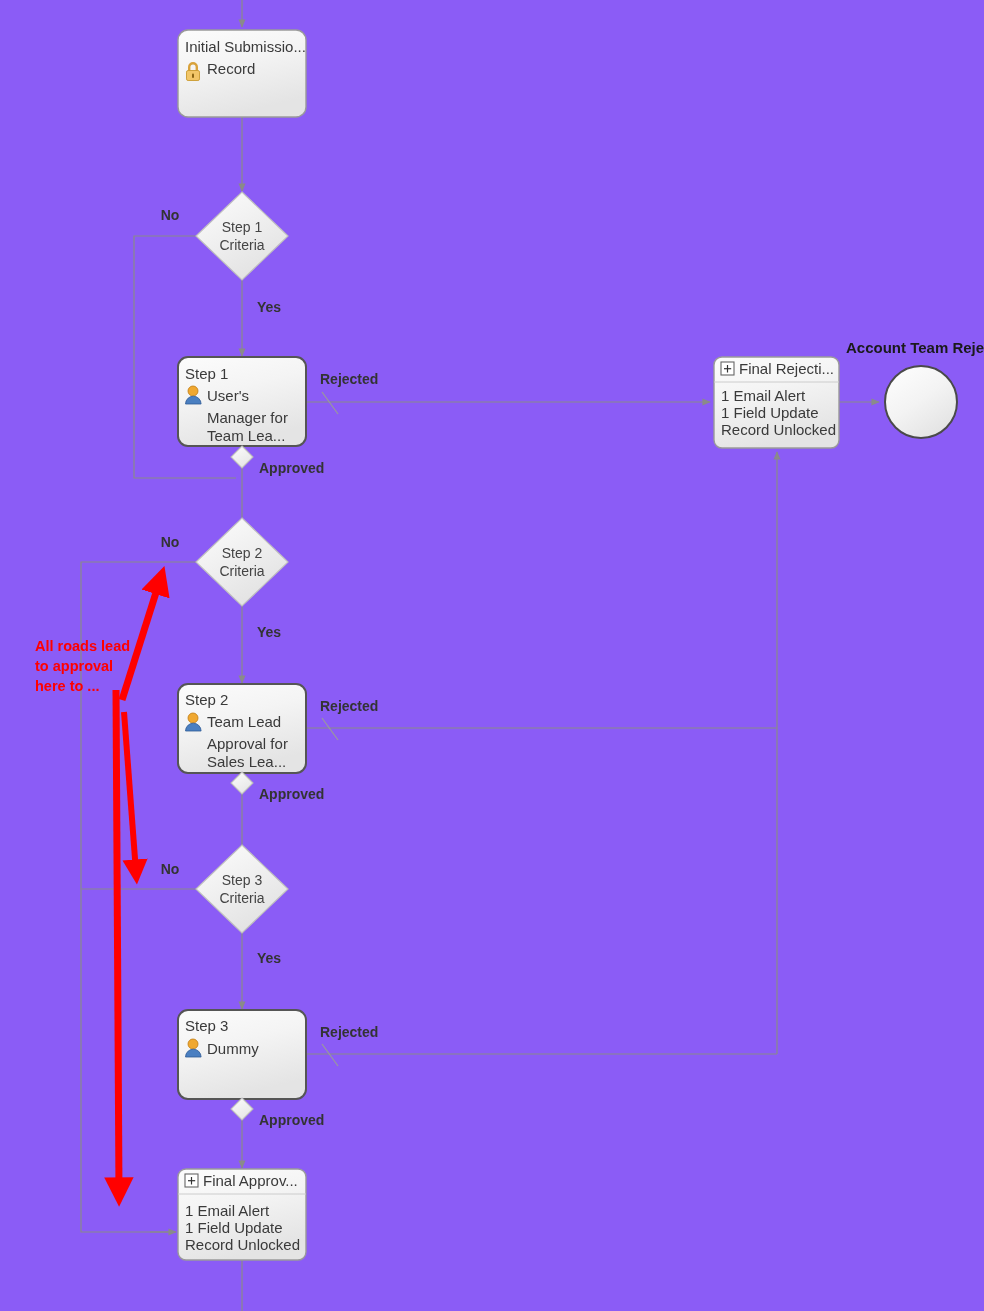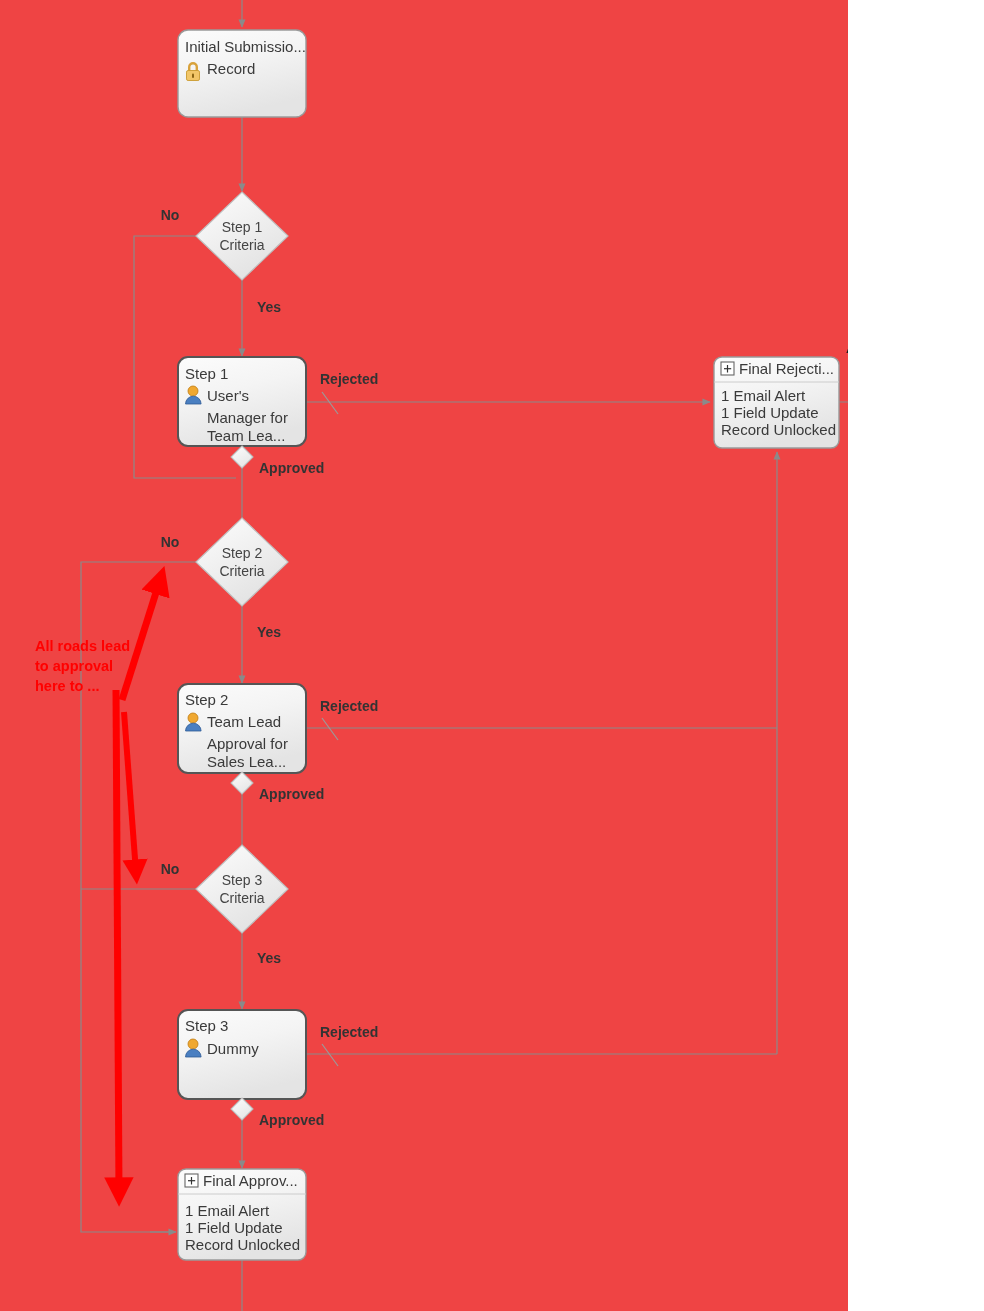--- a/index.html
+++ b/index.html
@@ -5,24 +5,24 @@
   html, body {
     margin: 0;
     padding: 0;
     background: #ffffff;
   }
   body {
     font-family: "Liberation Sans", sans-serif;
   }
   #canvas {
     position: relative;
-    width: 848px;
+    width: 984px;
     height: 1311px;
     overflow: hidden;
-    background: #ef4444;
+    background: #8b5cf6;
   }
   #diagram-svg {
     position: absolute;
     left: 0;
     top: 0;
     width: 984px;
     height: 1311px;
   }
   .edge-label {
     font-family: "Liberation Sans", sans-serif;

